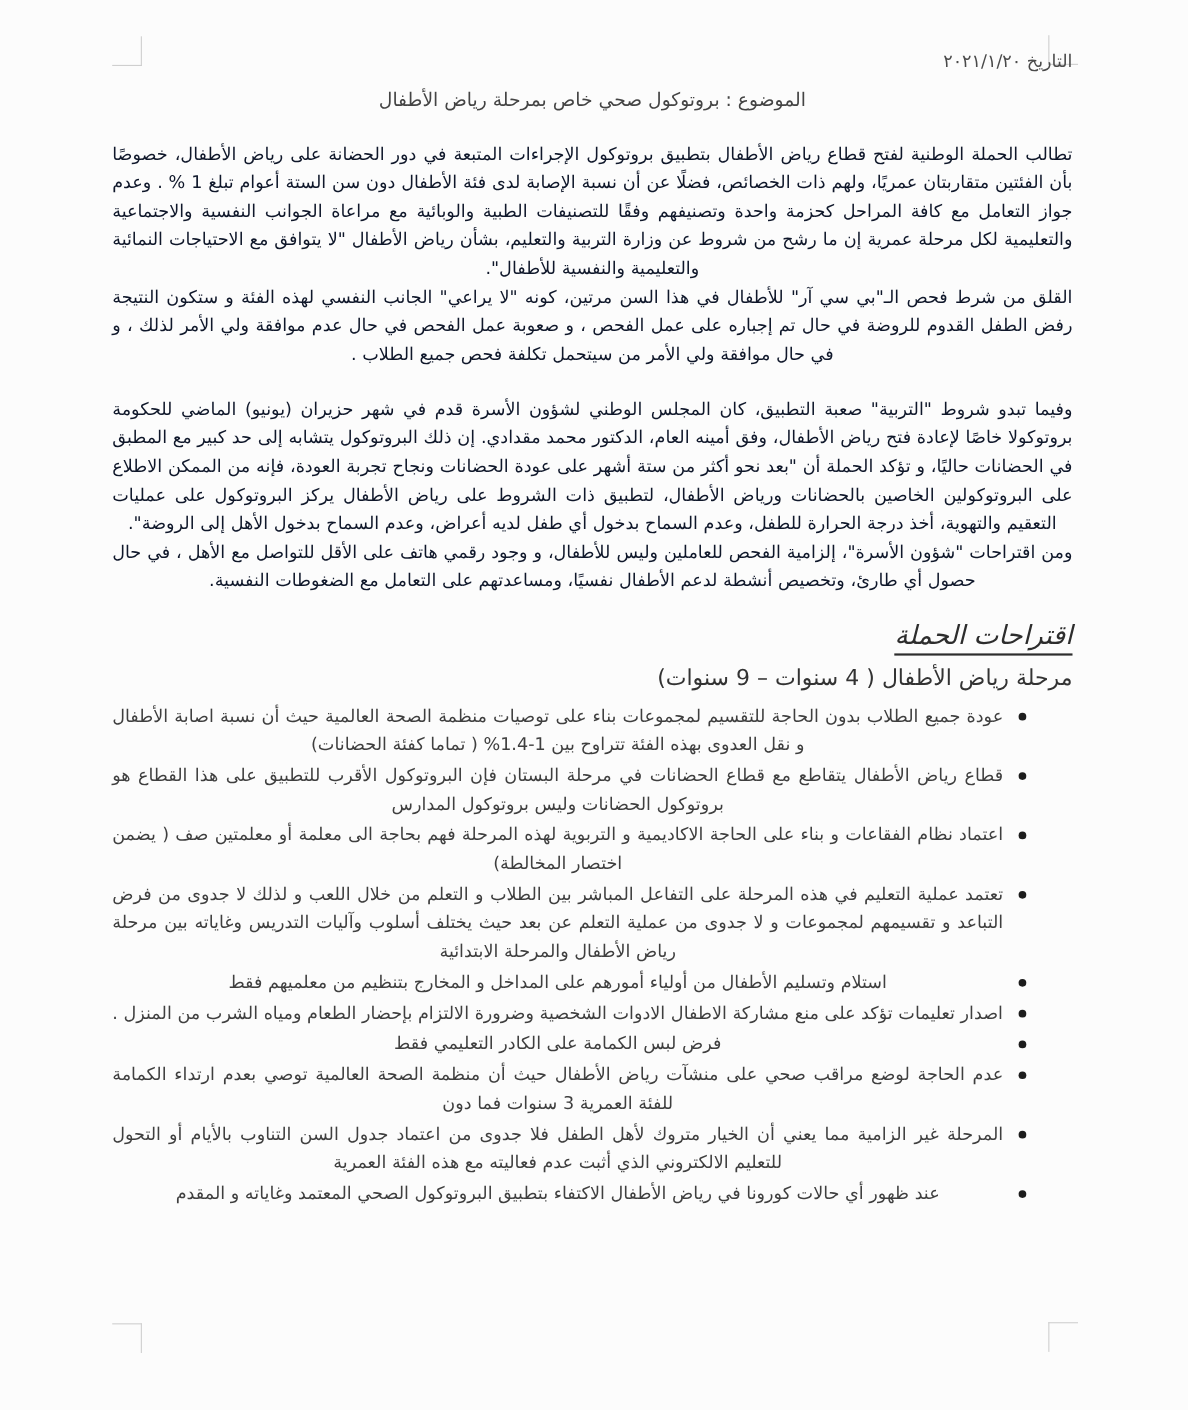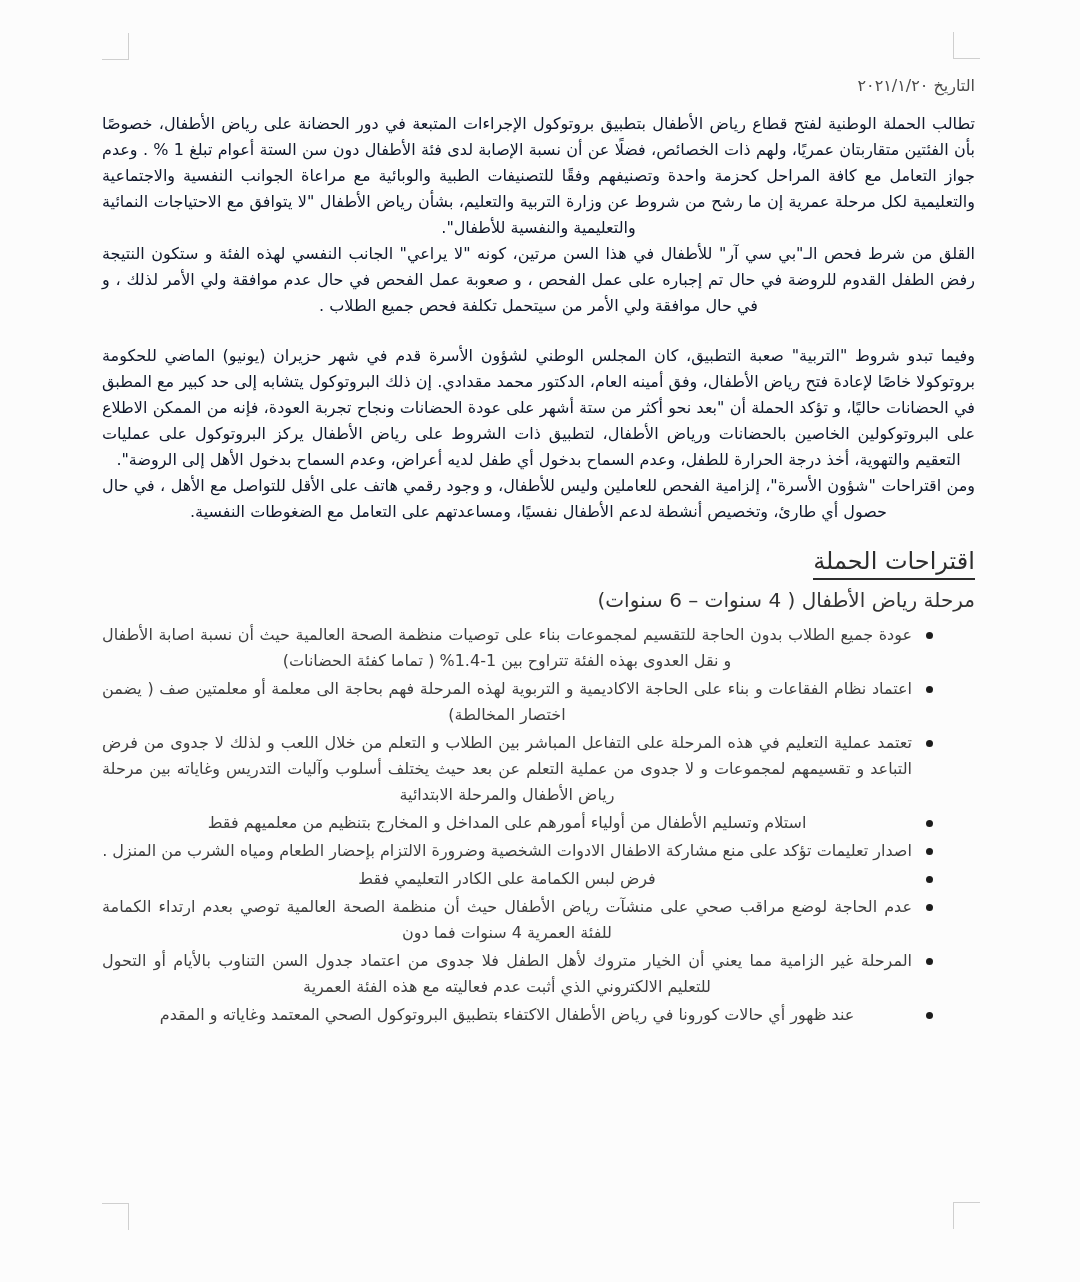--- a/index.html
+++ b/index.html
@@ -16,21 +16,20 @@
     overflow: hidden;
     direction: rtl;
     font-family: "DejaVu Sans", sans-serif;
     color: #3f3f3f;
   }
   .content {
     position: absolute;
     top: 46px;
     right: 105px;
     left: 102px;
-    margin-top: 30px;
   }
   .date-line {
     text-align: right;
     font-size: 16px;
     color: #4a4a4a;
     margin: 0 0 16px 0;
   }
   .subject-line {
     text-align: center;
     font-size: 17px;
@@ -49,20 +48,21 @@
   .heading-wrap {
     text-align: right;
     margin: 22px 0 8px 0;
   }
   .heading-text {
     display: inline-block;
     font-size: 24px;
     color: #2d2d2d;
     border-bottom: 2.5px solid #2d2d2d;
     padding-bottom: 3px;
+    font-style: italic;
   }
   .subheading {
     text-align: right;
     font-size: 20px;
     color: #333333;
     margin: 6px 0 10px 0;
   }
   .bullets { margin: 0; padding: 0; }
   .bullet-row {
     display: flex;
@@ -105,36 +105,41 @@
 
   <div class="corner-mark tl"></div>
   <div class="corner-mark tr"></div>
   <div class="corner-mark bl"></div>
   <div class="corner-mark br"></div>
 
   <div class="content">
 
     <p class="date-line">التاريخ ٢٠٢١/١/٢٠</p>
 
+    <p class="subject-line">الموضوع : بروتوكول صحي خاص بمرحلة رياض الأطفال</p>
 
     <p class="para">تطالب الحملة الوطنية لفتح قطاع رياض الأطفال  بتطبيق بروتوكول الإجراءات المتبعة في دور الحضانة على رياض الأطفال، خصوصًا بأن الفئتين متقاربتان عمريًا، ولهم ذات الخصائص، فضلًا عن أن نسبة الإصابة لدى فئة الأطفال دون سن الستة أعوام تبلغ 1 % . وعدم جواز التعامل مع كافة المراحل كحزمة واحدة وتصنيفهم وفقًا للتصنيفات الطبية والوبائية مع مراعاة الجوانب النفسية والاجتماعية والتعليمية لكل مرحلة عمرية إن ما رشح من شروط عن وزارة التربية والتعليم، بشأن رياض الأطفال "لا يتوافق مع الاحتياجات النمائية والتعليمية والنفسية للأطفال".</p>
     <p class="para">القلق من شرط فحص الـ"بي سي آر" للأطفال في هذا السن مرتين، كونه "لا يراعي" الجانب النفسي لهذه الفئة و ستكون النتيجة رفض الطفل القدوم للروضة في حال تم إجباره على عمل الفحص ، و صعوبة عمل الفحص في حال عدم موافقة ولي الأمر لذلك ، و في حال موافقة ولي الأمر من سيتحمل تكلفة فحص جميع الطلاب .</p>
     <p class="para gap-top">وفيما تبدو شروط "التربية" صعبة التطبيق، كان المجلس الوطني لشؤون الأسرة قدم في شهر حزيران (يونيو) الماضي للحكومة بروتوكولا خاصًا لإعادة فتح رياض الأطفال، وفق أمينه العام، الدكتور محمد مقدادي. إن ذلك البروتوكول يتشابه إلى حد كبير مع المطبق في الحضانات حاليًا، و تؤكد الحملة أن "بعد نحو أكثر من ستة أشهر على عودة الحضانات ونجاح تجربة العودة، فإنه من الممكن الاطلاع على البروتوكولين الخاصين بالحضانات ورياض الأطفال، لتطبيق ذات الشروط على رياض الأطفال يركز البروتوكول على عمليات التعقيم والتهوية، أخذ درجة الحرارة للطفل، وعدم السماح بدخول أي طفل لديه أعراض، وعدم السماح بدخول الأهل إلى الروضة".</p>
     <p class="para">ومن اقتراحات "شؤون الأسرة"، إلزامية الفحص للعاملين وليس للأطفال، و وجود  رقمي هاتف على الأقل للتواصل مع الأهل ، في حال حصول أي طارئ، وتخصيص أنشطة لدعم الأطفال نفسيًا، ومساعدتهم على التعامل مع الضغوطات النفسية.</p>
 
     <div class="heading-wrap">
       <span class="heading-text">اقتراحات الحملة</span>
     </div>
 
-    <p class="subheading">مرحلة رياض الأطفال ( 4 سنوات – 6 سنوات)</p>
+    <p class="subheading">مرحلة رياض الأطفال ( 4 سنوات – 9 سنوات)</p>
 
     <div class="bullets">
       <div class="bullet-row">
         <span class="bullet-dot"></span>
         <div class="bullet-text">عودة جميع الطلاب بدون الحاجة للتقسيم لمجموعات بناء على توصيات منظمة الصحة العالمية حيث أن نسبة اصابة الأطفال و نقل العدوى بهذه الفئة تتراوح بين 1-1.4% ( تماما كفئة الحضانات)</div>
+      </div>
+      <div class="bullet-row">
+        <span class="bullet-dot"></span>
+        <div class="bullet-text">قطاع رياض الأطفال يتقاطع مع قطاع الحضانات في مرحلة البستان فإن البروتوكول الأقرب للتطبيق على هذا القطاع هو بروتوكول الحضانات وليس بروتوكول المدارس</div>
       </div>
       <div class="bullet-row">
         <span class="bullet-dot"></span>
         <div class="bullet-text">اعتماد نظام الفقاعات و بناء على الحاجة الاكاديمية و التربوية لهذه المرحلة فهم بحاجة الى معلمة أو معلمتين صف ( يضمن اختصار المخالطة)</div>
       </div>
       <div class="bullet-row">
         <span class="bullet-dot"></span>
         <div class="bullet-text">تعتمد عملية التعليم في هذه المرحلة على التفاعل المباشر بين الطلاب و التعلم من خلال اللعب و لذلك لا جدوى من فرض التباعد و تقسيمهم لمجموعات و لا جدوى من عملية التعلم عن بعد حيث يختلف أسلوب وآليات التدريس وغاياته بين مرحلة رياض الأطفال والمرحلة الابتدائية</div>
       </div>
       <div class="bullet-row">
@@ -144,21 +149,21 @@
       <div class="bullet-row">
         <span class="bullet-dot"></span>
         <div class="bullet-text">اصدار تعليمات تؤكد على منع مشاركة الاطفال الادوات الشخصية وضرورة الالتزام بإحضار الطعام ومياه الشرب من المنزل .</div>
       </div>
       <div class="bullet-row">
         <span class="bullet-dot"></span>
         <div class="bullet-text">فرض لبس الكمامة على الكادر التعليمي فقط</div>
       </div>
       <div class="bullet-row">
         <span class="bullet-dot"></span>
-        <div class="bullet-text">عدم الحاجة لوضع مراقب صحي على منشآت رياض الأطفال حيث أن منظمة الصحة العالمية توصي بعدم ارتداء الكمامة للفئة العمرية 4 سنوات فما دون</div>
+        <div class="bullet-text">عدم الحاجة لوضع مراقب صحي على منشآت رياض الأطفال حيث أن منظمة الصحة العالمية توصي بعدم ارتداء الكمامة للفئة العمرية 3 سنوات فما دون</div>
       </div>
       <div class="bullet-row">
         <span class="bullet-dot"></span>
         <div class="bullet-text">المرحلة غير الزامية مما يعني أن الخيار متروك لأهل الطفل  فلا جدوى من اعتماد جدول السن التناوب بالأيام أو التحول للتعليم الالكتروني الذي أثبت عدم فعاليته مع هذه الفئة العمرية</div>
       </div>
       <div class="bullet-row">
         <span class="bullet-dot"></span>
         <div class="bullet-text">عند ظهور أي حالات كورونا  في رياض الأطفال الاكتفاء بتطبيق  البروتوكول  الصحي المعتمد وغاياته و المقدم</div>
       </div>
     </div>

